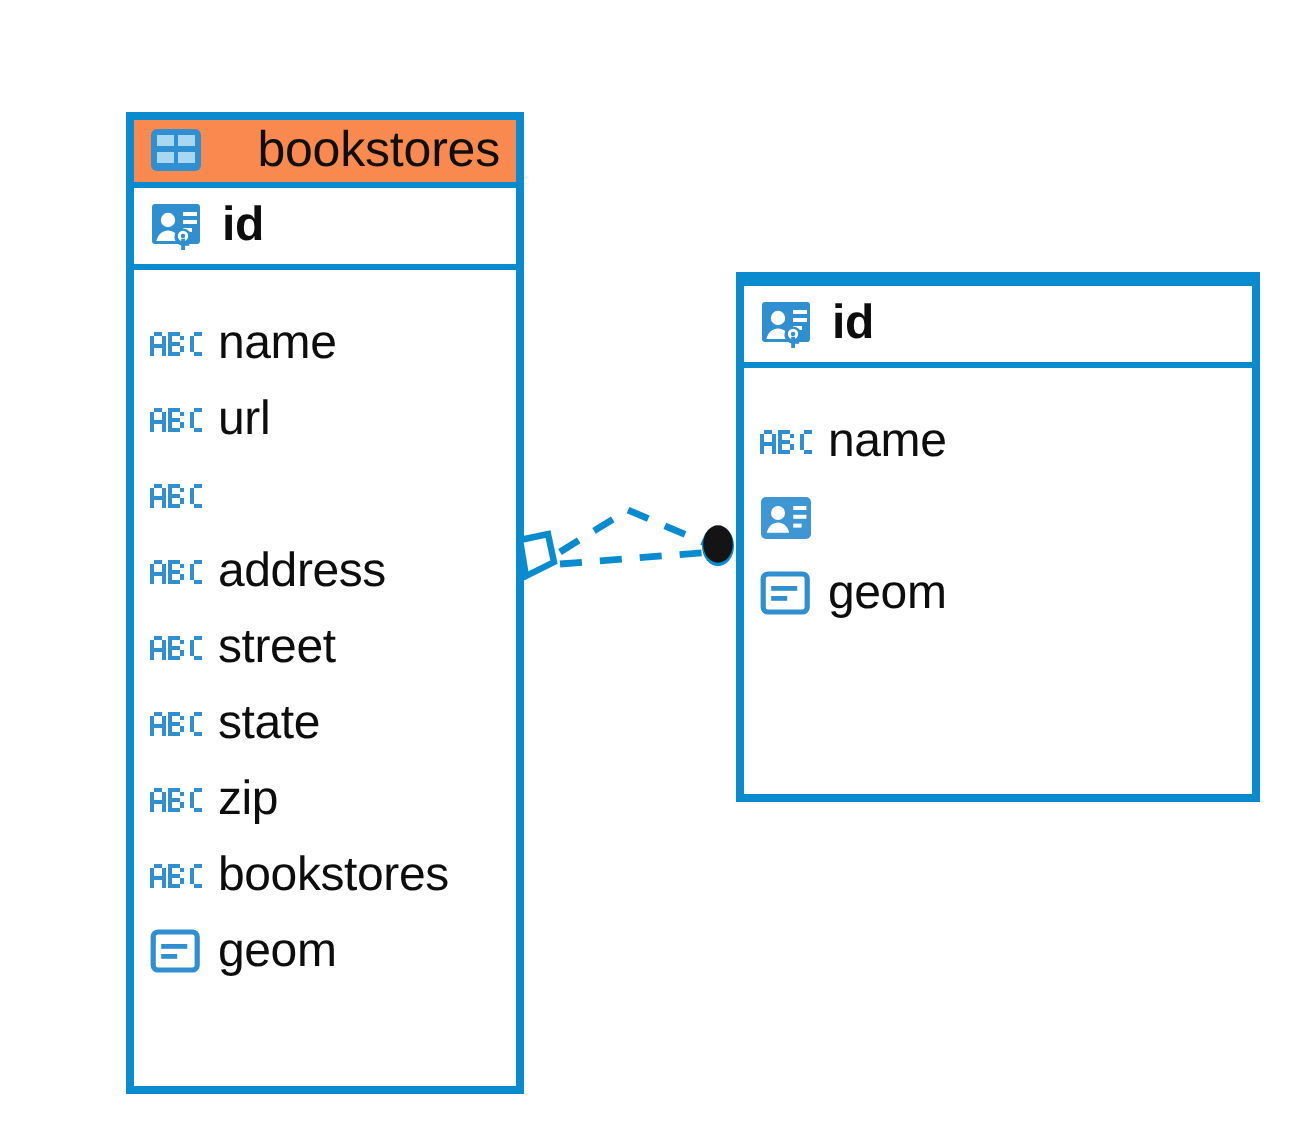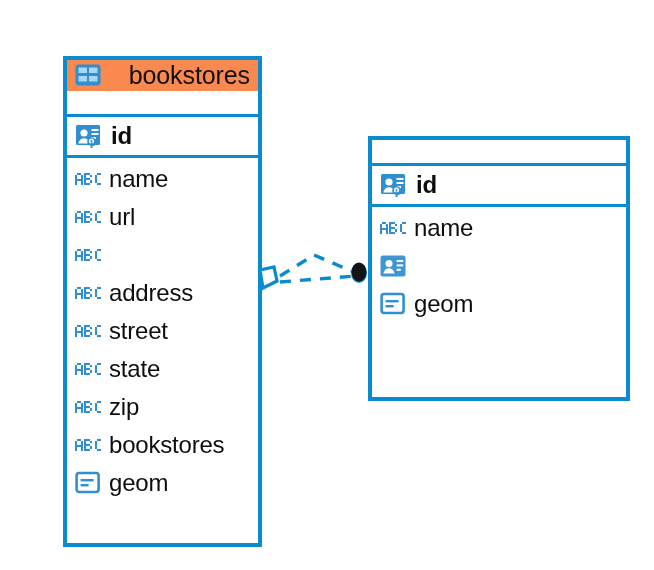--- a/index.html
+++ b/index.html
@@ -49,21 +49,20 @@
     font-size: 25px;
     color: #0f0f0f;
     line-height: 1;
     white-space: nowrap;
     letter-spacing: -0.1px;
   }
 
   .pk-section {
     border-top: 3px solid #0a8bd0;
     border-bottom: 3px solid #0a8bd0;
-    margin-top: 23px;
   }
 
   .field-row {
     box-sizing: border-box;
     display: flex;
     align-items: center;
     gap: 8px;
     padding: 3px 8px 3px 8px;
     height: 38px;
   }
@@ -74,20 +73,21 @@
     white-space: nowrap;
     letter-spacing: -0.2px;
   }
   .field-label.bold {
     font-weight: bold;
   }
 
   .fields-section {
     padding-top: 2px;
     padding-bottom: 2px;
+    margin-top: 16px;
   }
 
   
   .icon {
     flex: 0 0 auto;
     display: block;
     line-height: 0;
   }
   .icon.table-icon   { width: 26px; height: 26px; }
   .icon.pk-icon      { width: 28px; height: 28px; }

